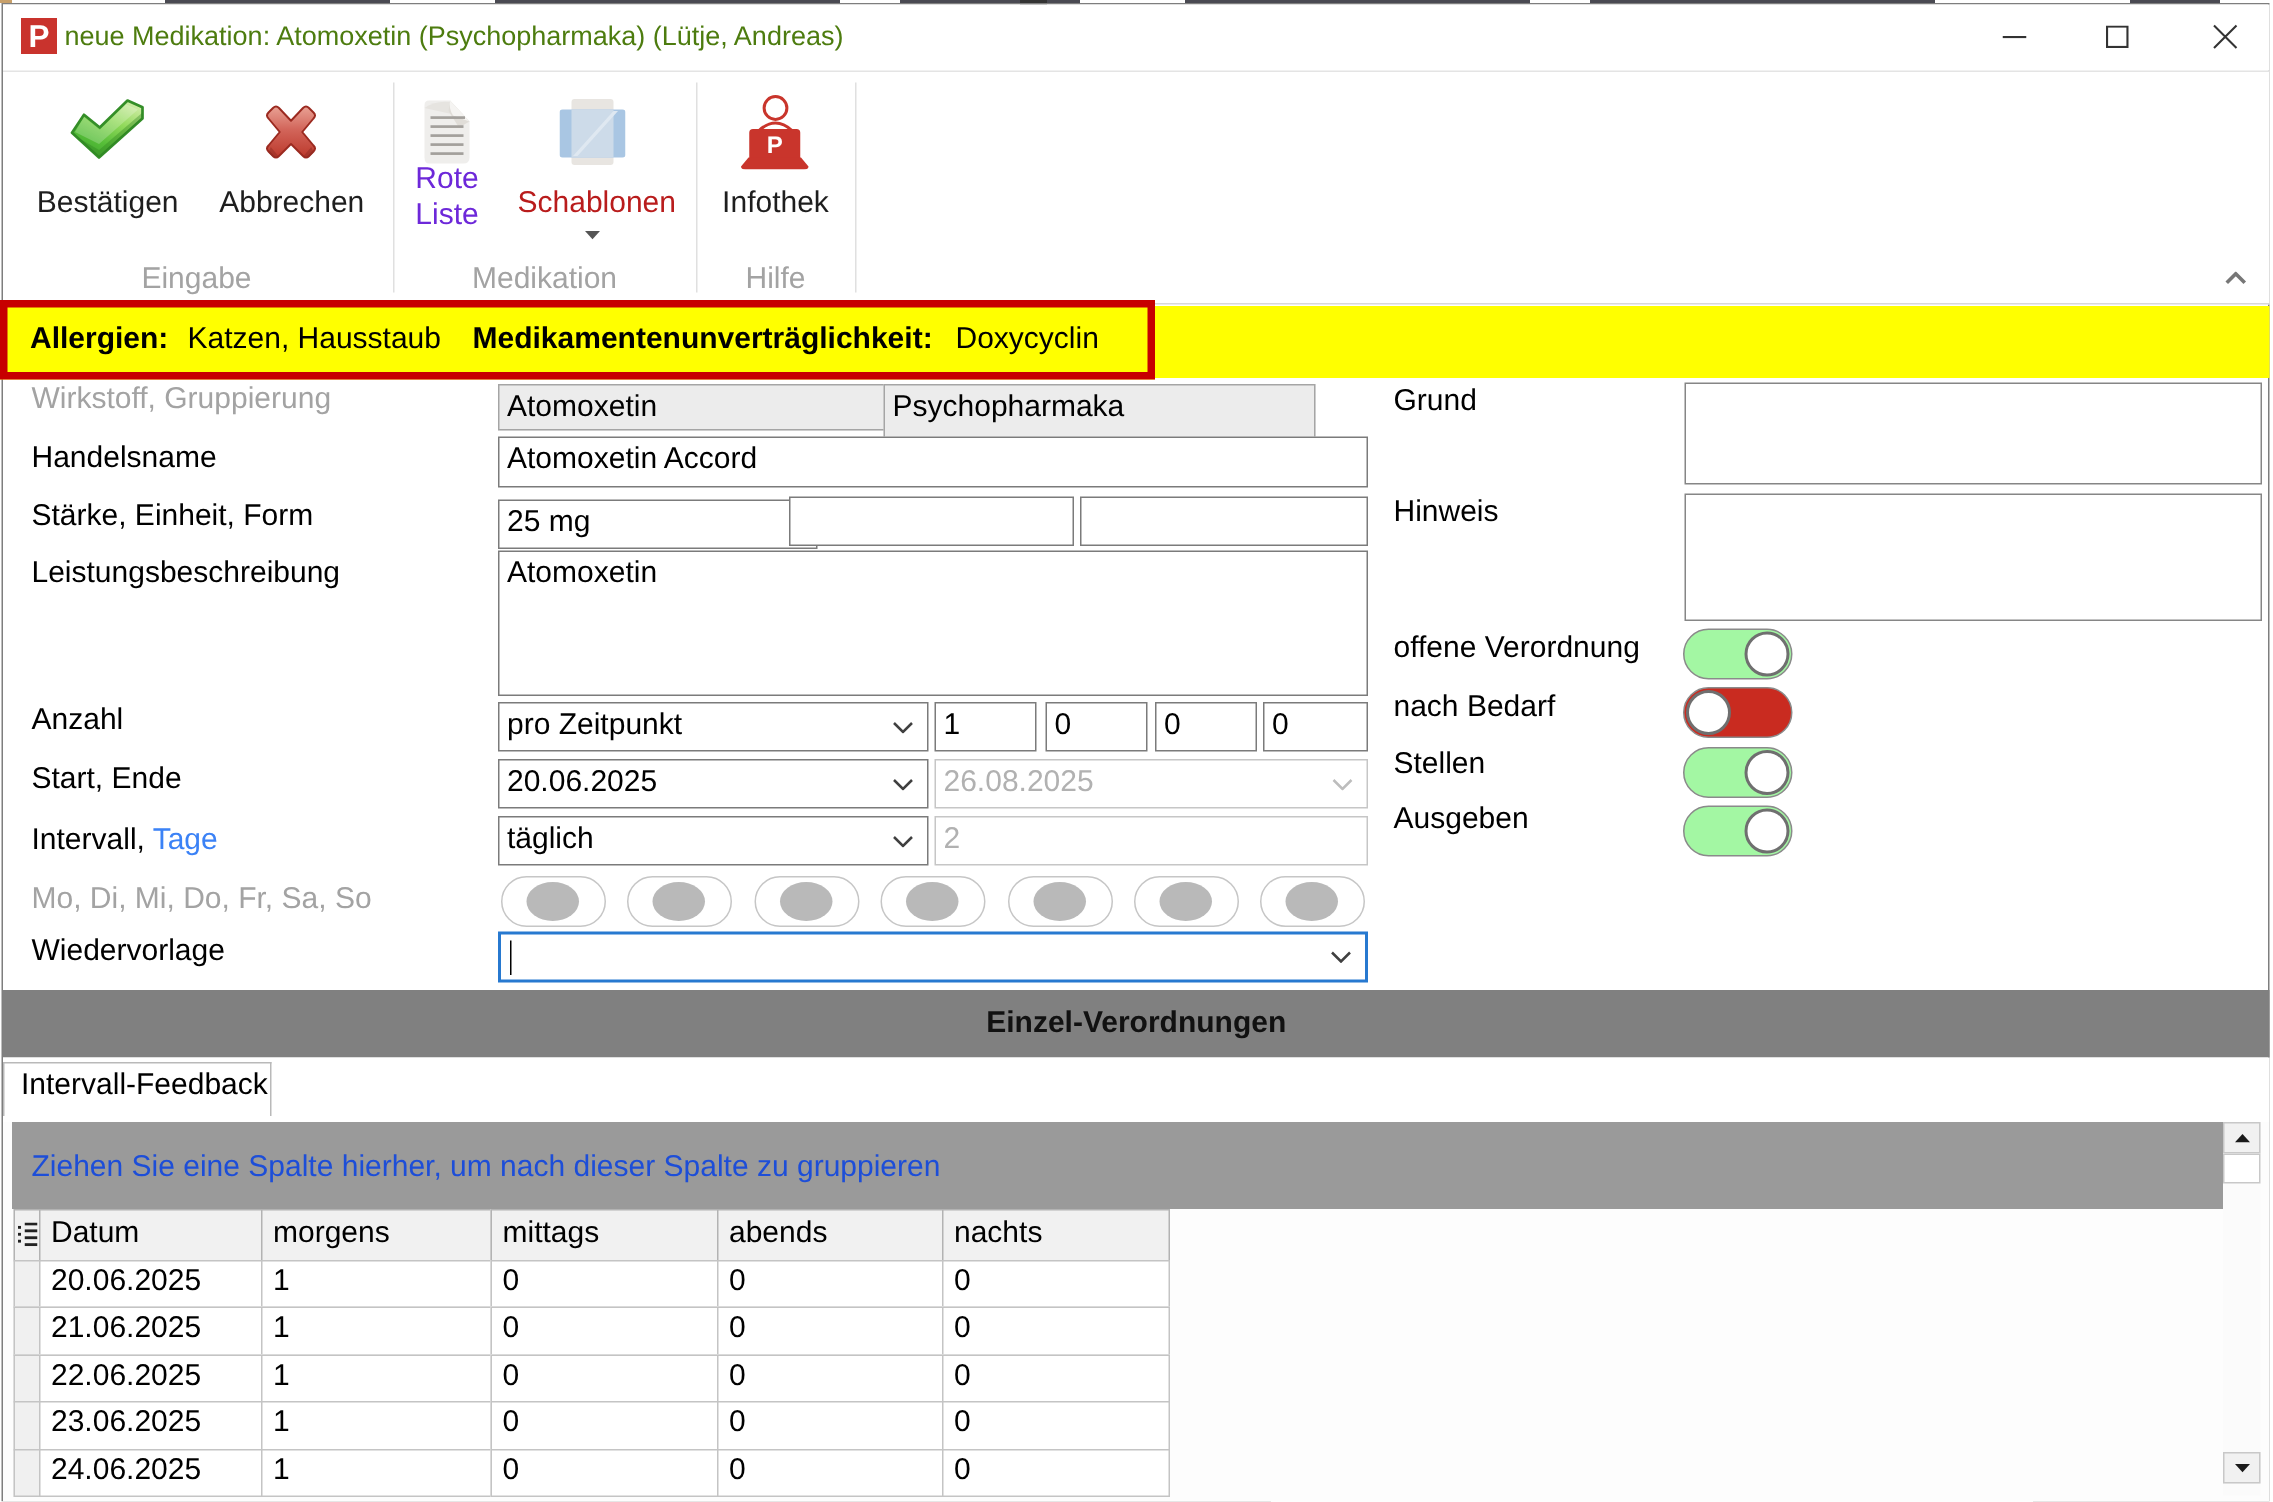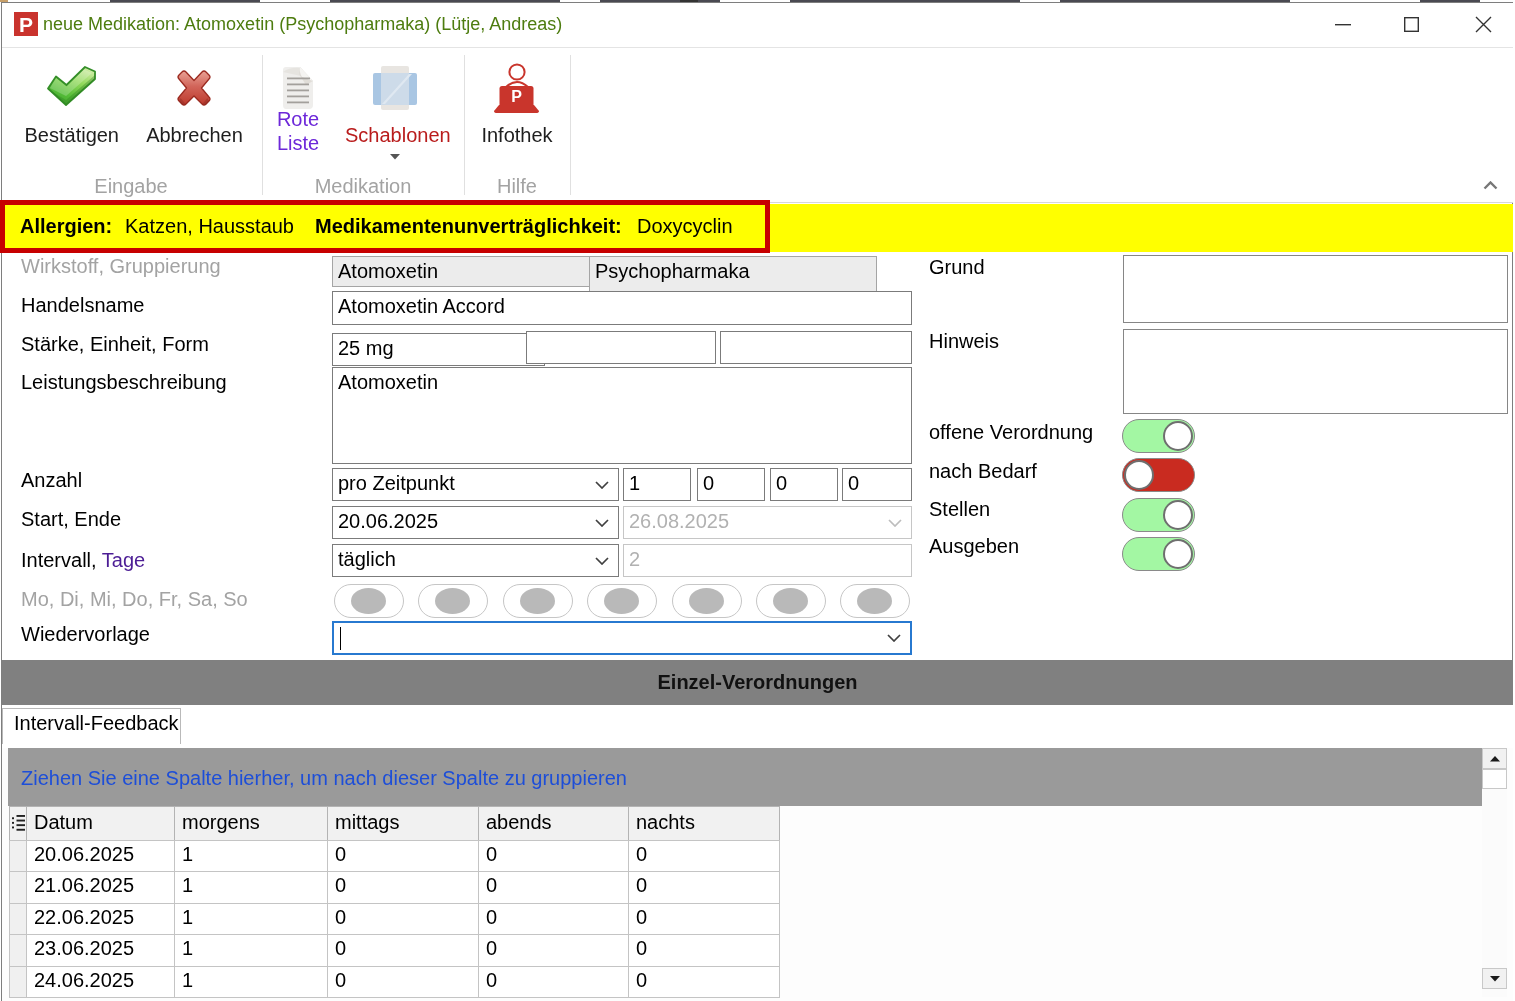--- a/index.html
+++ b/index.html
@@ -124,21 +124,21 @@
 <div class="lbl" style="left:125px;top:214px">Katzen, Hausstaub</div>
 <div class="lbl" style="left:315px;top:214px;font-weight:bold">Medikamentenunverträglichkeit:</div>
 <div class="lbl" style="left:637px;top:214px">Doxycyclin</div>
 
 <div class="glbl" style="left:21px;top:254px">Wirkstoff, Gruppierung</div>
 <div class="lbl" style="left:21px;top:293px">Handelsname</div>
 <div class="lbl" style="left:21px;top:332px">Stärke, Einheit, Form</div>
 <div class="lbl" style="left:21px;top:370px">Leistungsbeschreibung</div>
 <div class="lbl" style="left:21px;top:468px">Anzahl</div>
 <div class="lbl" style="left:21px;top:507px">Start, Ende</div>
-<div class="lbl" style="left:21px;top:548px">Intervall,<span style="color:#4c1d95"> Tage</span></div>
+<div class="lbl" style="left:21px;top:548px">Intervall,<span style="color:#3b82f6"> Tage</span></div>
 <div class="glbl" style="left:21px;top:587px">Mo, Di, Mi, Do, Fr, Sa, So</div>
 <div class="lbl" style="left:21px;top:622px">Wiedervorlage</div>
 
 <div class="in in-dis" style="left:332px;top:256px;width:288px;height:31px">Atomoxetin</div>
 <div class="in in-dis" style="left:589px;top:256px;width:288px;height:47px">Psychopharmaka</div>
 <div class="in" style="left:332px;top:291px;width:580px;height:34px">Atomoxetin Accord</div>
 <div class="in" style="left:332px;top:333px;width:213px;height:33px">25 mg</div>
 <div class="in" style="left:526px;top:331px;width:190px;height:33px"></div>
 <div class="in" style="left:720px;top:331px;width:192px;height:33px"></div>
 <div class="in" style="left:332px;top:367px;width:580px;height:97px">Atomoxetin</div>

